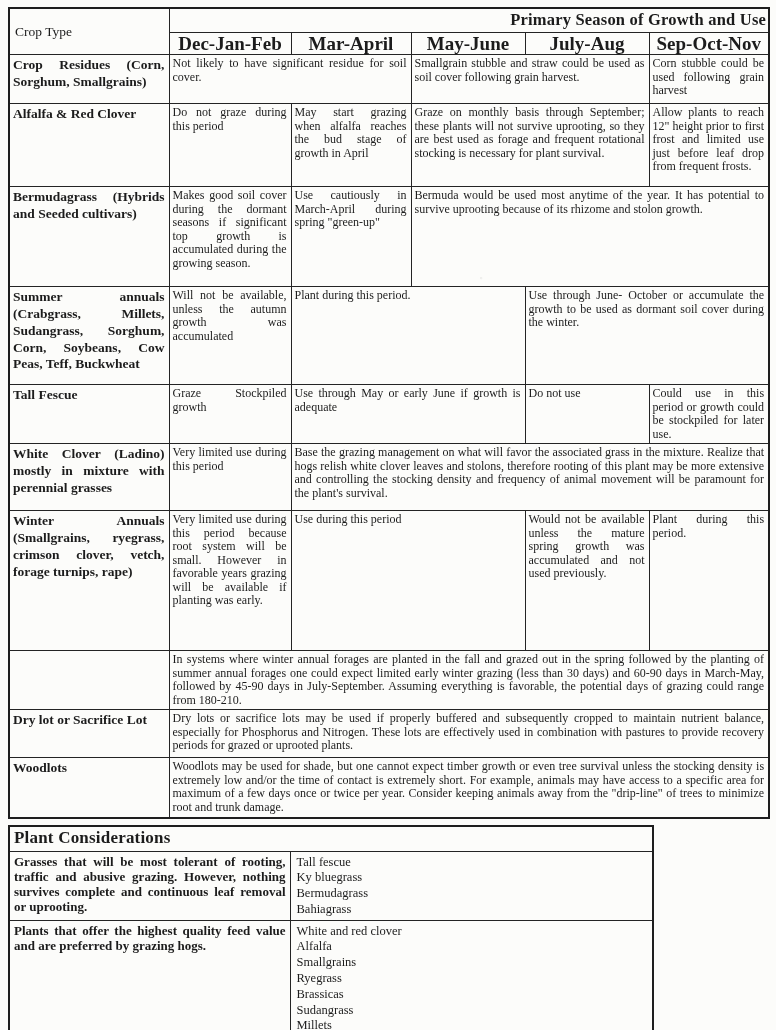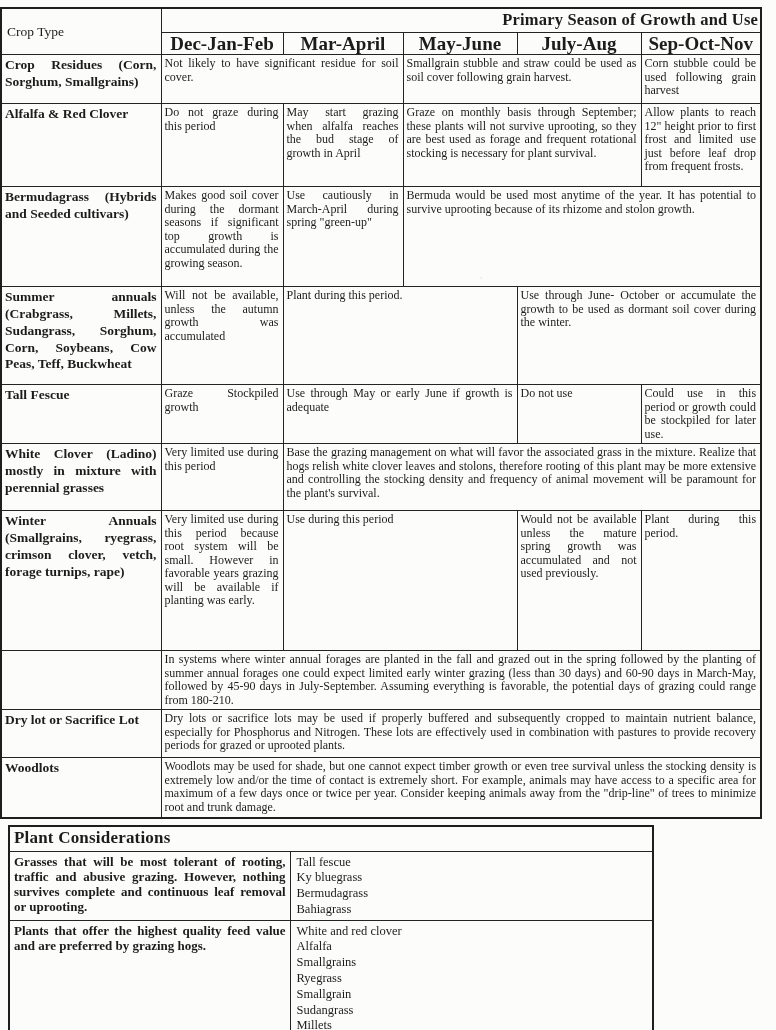--- a/index.html
+++ b/index.html
@@ -21,21 +21,21 @@
       radial-gradient(circle at 62% 27%, rgba(0,0,0,0.05) 0 1px, transparent 1.6px),
       radial-gradient(circle at 25% 65%, rgba(0,0,0,0.04) 0 1px, transparent 1.6px),
       #fcfcfa;
   }
   table {
     border-collapse: collapse;
     table-layout: fixed;
   }
   #main-table {
     position: absolute;
-    left: 0; top: 7px;
+    left: 8px; top: 7px;
     width: 760px;
     border: 2px solid #1e1e1e;
   }
   #main-table th, #main-table td {
     border: 1px solid #242424;
     vertical-align: top;
     padding: 2px 4px 2px 3px;
     font-size: 12px;
     line-height: 1.13;
     text-align: justify;
@@ -212,21 +212,21 @@
           <div class="plant-line">Bahiagrass</div>
         </td>
       </tr>
       <tr style="height:131px">
         <td class="pc-desc">Plants that offer the highest quality feed value and are preferred by grazing hogs.</td>
         <td class="pc-plants">
           <div class="plant-line">White and red clover</div>
           <div class="plant-line">Alfalfa</div>
           <div class="plant-line">Smallgrains</div>
           <div class="plant-line">Ryegrass</div>
-          <div class="plant-line">Smallgrain</div>
+          <div class="plant-line">Brassicas</div>
           <div class="plant-line">Sudangrass</div>
           <div class="plant-line">Millets</div>
           <div class="plant-line">Crabgrass</div>
         </td>
       </tr>
     </tbody>
   </table>
 
 </div>
 

